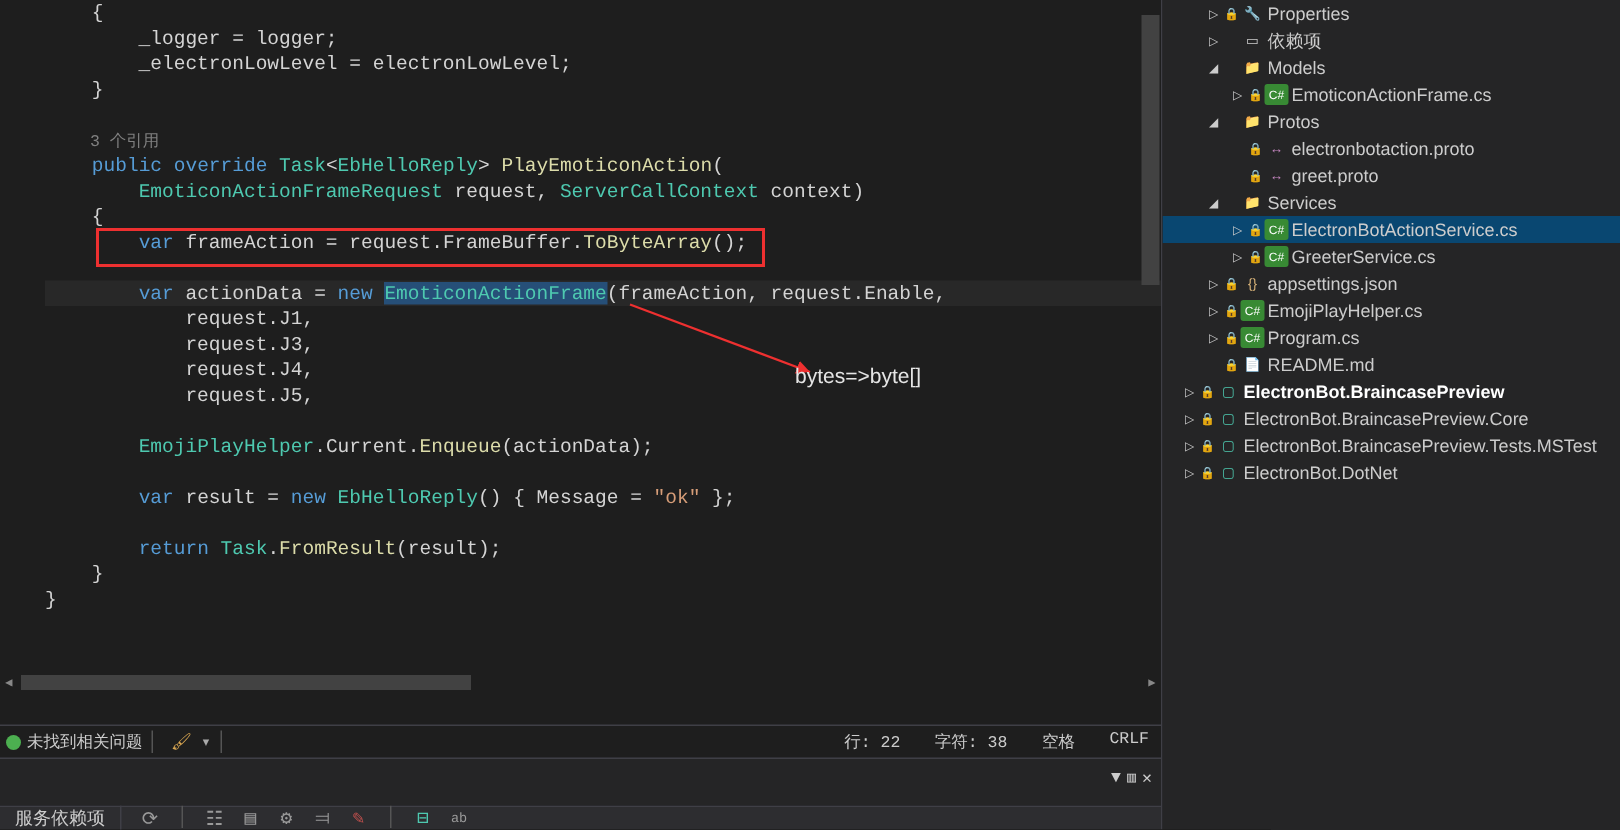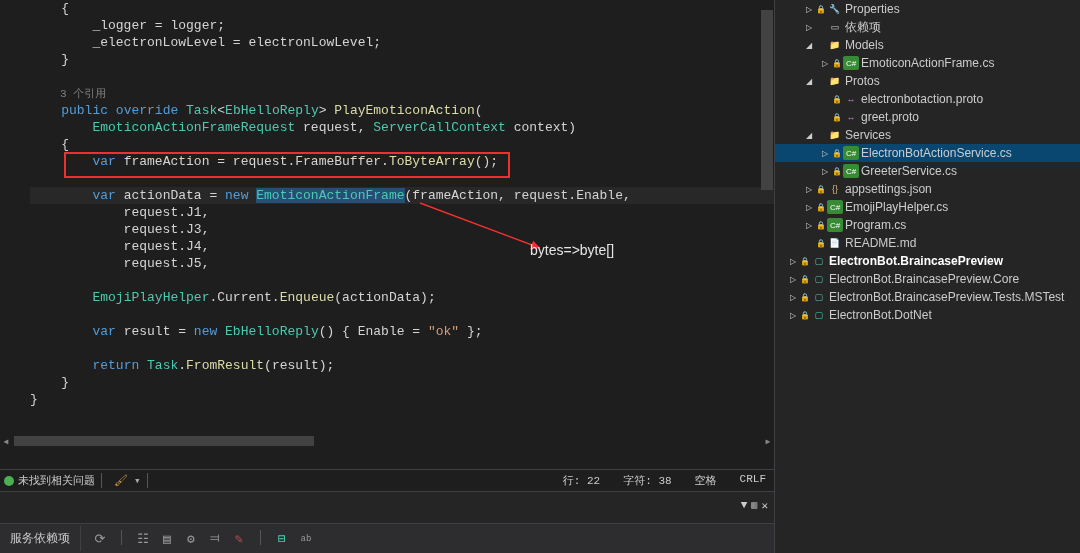--- a/index.html
+++ b/index.html
@@ -88,21 +88,21 @@
       display: flex;
       justify-content: flex-end;
       align-items: center;
       padding: 0 6px;
       gap: 4px;
     }
     .panel-arrow { color: #cccccc; font-size: 11px; cursor: pointer; }
     .panel-pin { color: #cccccc; font-size: 10px; cursor: pointer; }
     .panel-close { color: #cccccc; font-size: 11px; cursor: pointer; }
     .bottom-toolbar {
-      height: 30px;
+      height: 16px;
       background: #2d2d30;
       border-top: 1px solid #3f3f46;
       display: flex;
       align-items: center;
     }
     .bottom-tab {
       padding: 4px 10px;
       color: #ccc;
       font-size: 12px;
       font-family: 'Microsoft YaHei', sans-serif;
@@ -196,21 +196,21 @@
       <div class="code-line"><span class="plain">        </span><span class="kw">var</span><span class="plain"> frameAction = request.FrameBuffer.</span><span class="method">ToByteArray</span><span class="plain">();</span></div>
       <div class="code-line"></div>
       <div class="code-line current-line"><span class="plain">        </span><span class="kw">var</span><span class="plain"> actionData = </span><span class="kw">new </span><span class="type highlight-selected">EmoticonActionFrame</span><span class="plain">(frameAction, request.Enable,</span></div>
       <div class="code-line"><span class="plain">            request.J1,</span></div>
       <div class="code-line"><span class="plain">            request.J3,</span></div>
       <div class="code-line"><span class="plain">            request.J4,</span></div>
       <div class="code-line"><span class="plain">            request.J5,</span></div>
       <div class="code-line"></div>
       <div class="code-line"><span class="plain">        </span><span class="type">EmojiPlayHelper</span><span class="plain">.Current.</span><span class="method">Enqueue</span><span class="plain">(actionData);</span></div>
       <div class="code-line"></div>
-      <div class="code-line"><span class="plain">        </span><span class="kw">var</span><span class="plain"> result = </span><span class="kw">new </span><span class="type">EbHelloReply</span><span class="plain">() { Enable = </span><span class="str">"ok"</span><span class="plain"> };</span></div>
+      <div class="code-line"><span class="plain">        </span><span class="kw">var</span><span class="plain"> result = </span><span class="kw">new </span><span class="type">EbHelloReply</span><span class="plain">() { Message = </span><span class="str">"ok"</span><span class="plain"> };</span></div>
       <div class="code-line"></div>
       <div class="code-line"><span class="plain">        </span><span class="kw">return </span><span class="type">Task</span><span class="plain">.</span><span class="method">FromResult</span><span class="plain">(result);</span></div>
       <div class="code-line"><span class="plain">    }</span></div>
       <div class="code-line"><span class="plain">}</span></div>
 
       <div class="red-box"></div>
       <svg class="arrow-svg" style="left:410px; top:198px;" width="145" height="60">
         <defs>
             <marker id="ah" markerWidth="8" markerHeight="8" refX="6" refY="3" orient="auto">
               <path d="M0,0 L6,3 L0,6 Z" fill="#ee3030"></path>

